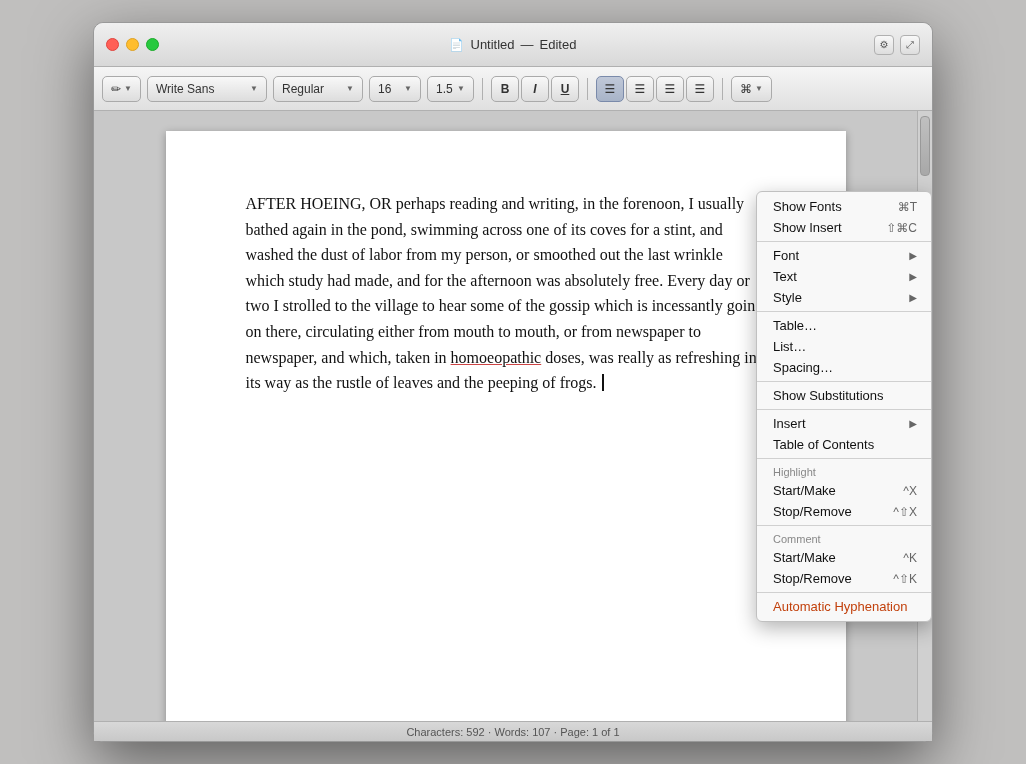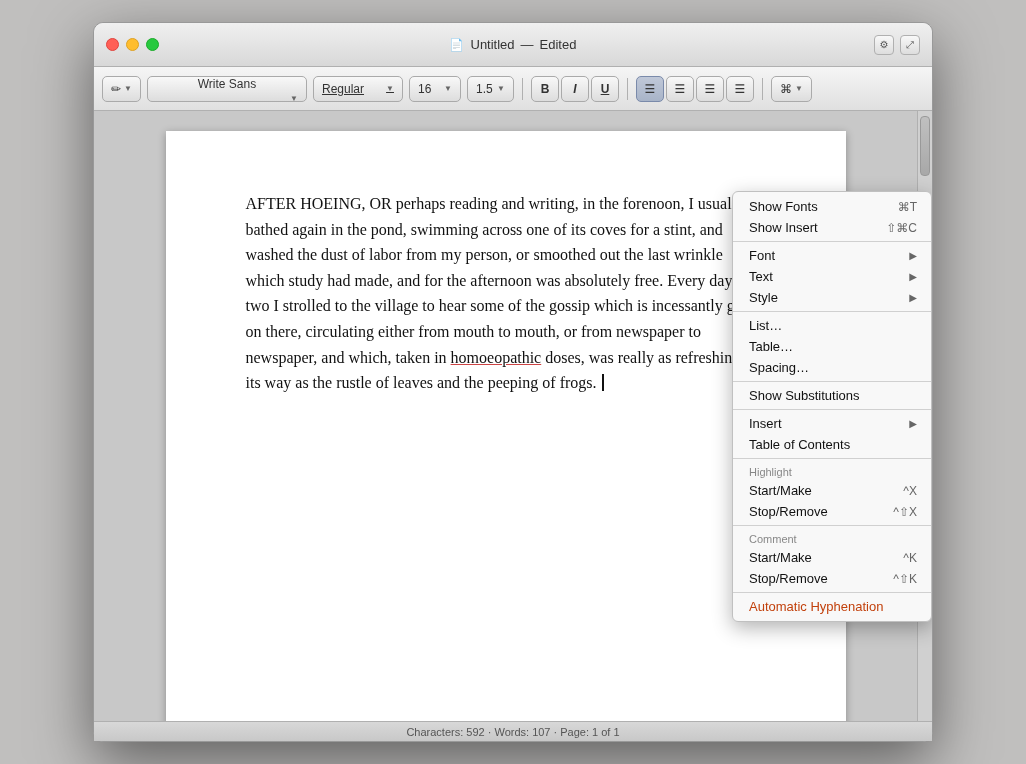--- a/index.html
+++ b/index.html
@@ -119,27 +119,25 @@
       gap: 3px;
       white-space: nowrap;
     }
 
     .toolbar-btn .arrow {
       font-size: 8px;
       color: #666;
     }
 
     .font-family-select {
-      width: 160px;
-      flex-direction: column;
+      width: 120px;
     }
 
     .font-style-select {
       width: 90px;
-      text-decoration: underline;
     }
 
     .font-size-select {
       width: 52px;
     }
 
     .line-spacing-select {
       width: 47px;
     }
 
@@ -250,21 +248,21 @@
       background: linear-gradient(to bottom, #c0c0c0, #a8a8a8);
       border-radius: 4px;
       border: 1px solid #999;
     }
 
     
     .context-menu {
       position: absolute;
       top: 80px;
       right: 0px;
-      width: 200px;
+      width: 176px;
       background: #f8f8f8;
       border: 1px solid #c0c0c0;
       border-radius: 6px;
       box-shadow: 0 6px 20px rgba(0,0,0,0.3);
       padding: 4px 0;
       z-index: 100;
       font-size: 13px;
     }
 
     .menu-item {
@@ -433,24 +431,24 @@
         <span class="submenu-arrow">▶</span>
       </div>
       <div class="menu-item">
         <span>Style</span>
         <span class="submenu-arrow">▶</span>
       </div>
 
       <div class="menu-separator"></div>
 
       <div class="menu-item">
+        <span>Table…</span>
+      </div>
+      <div class="menu-item">
         <span>List…</span>
-      </div>
-      <div class="menu-item">
-        <span>Table…</span>
       </div>
       <div class="menu-item">
         <span>Spacing…</span>
       </div>
 
       <div class="menu-separator"></div>
 
       <div class="menu-item">
         <span>Show Substitutions</span>
       </div>

